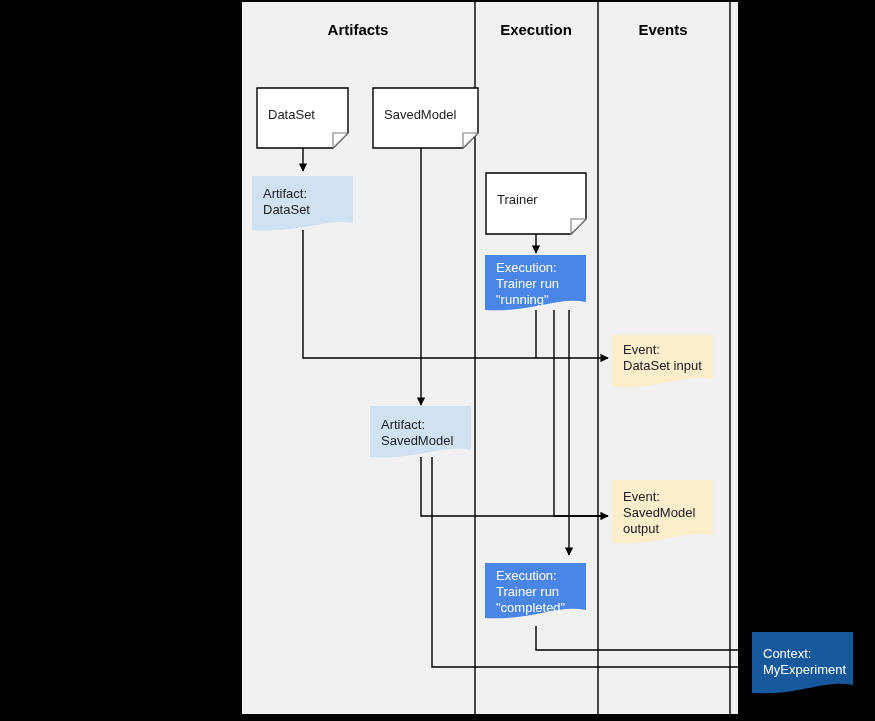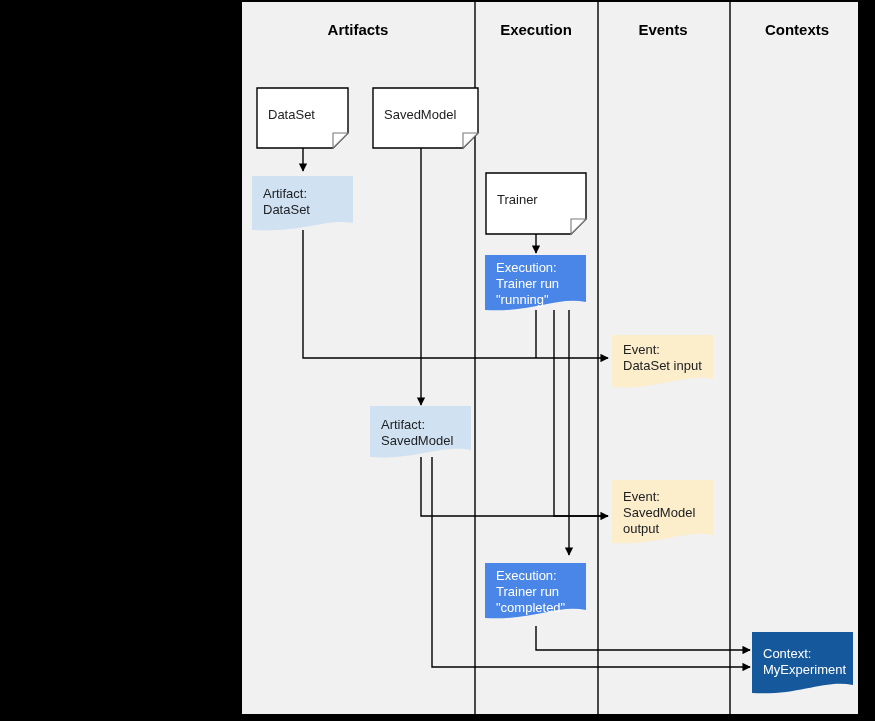--- a/index.html
+++ b/index.html
@@ -12,21 +12,21 @@
     width: 875px;
     height: 721px;
     background: #000000;
     overflow: hidden;
     font-family: "Liberation Sans", sans-serif;
   }
   #diagram-panel {
     position: absolute;
     left: 242px;
     top: 2px;
-    width: 616px;
+    width: 496px;
     height: 712px;
     background: #f1f1f1;
   }
   svg#diagram {
     display: block;
     width: 624px;
     height: 712px;
   }
   .col-header {
     font-family: "Liberation Sans", sans-serif;

